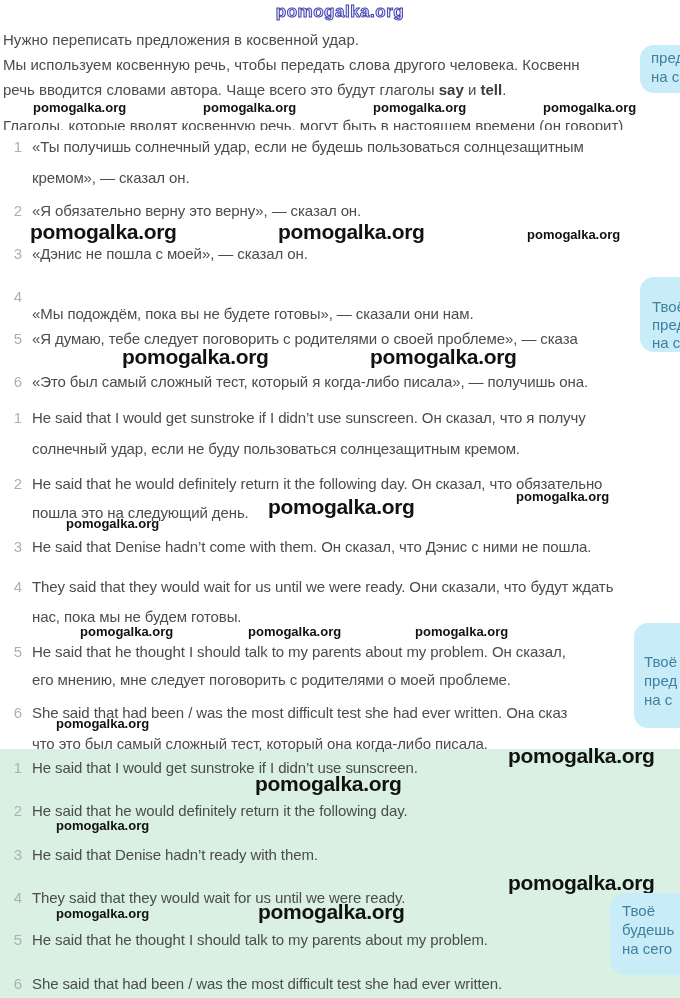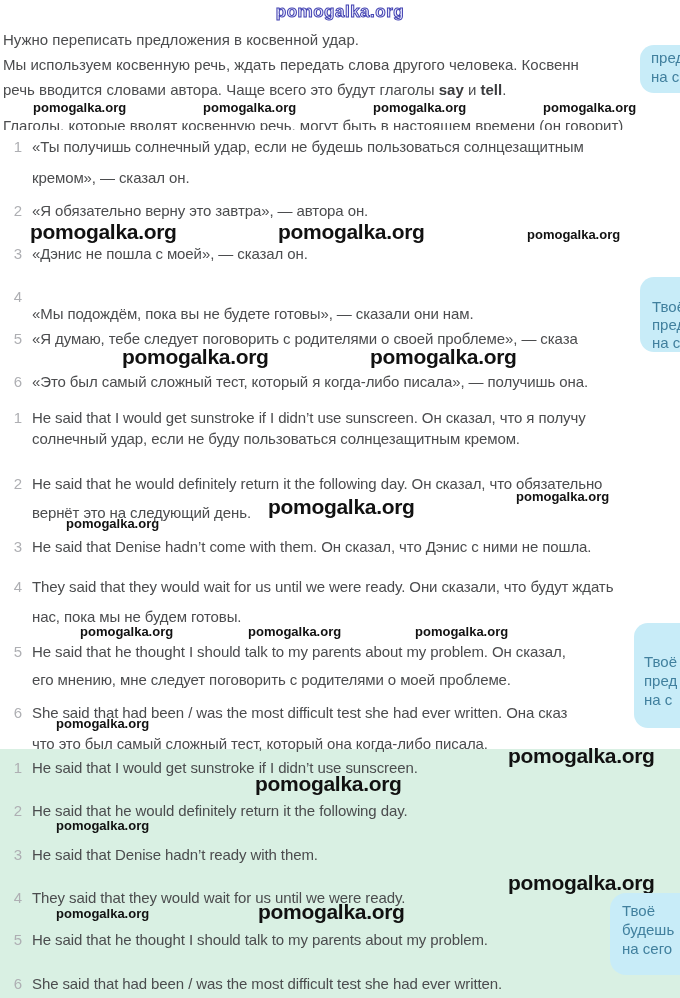--- a/index.html
+++ b/index.html
@@ -31,35 +31,35 @@
   }
 </style>
 </head>
 <body>
 
 <div class="green"></div>
 
 <div class="abs logo">pomogalka.org</div>
 
 <div class="abs intro" style="top:31px">Нужно переписать предложения в косвенной удар.</div>
-<div class="abs intro" style="top:56px">Мы используем косвенную речь, ждать передать слова другого человека. Косвенн</div>
+<div class="abs intro" style="top:56px">Мы используем косвенную речь, чтобы передать слова другого человека. Косвенн</div>
 <div class="abs intro" style="top:81px"><span>речь вводится словами автора. Чаще всего это будут глаголы </span><b>say</b><span> и </span><b>tell</b><span>.</span></div>
 <div class="abs intro clip" style="top:117px">Глаголы, которые вводят косвенную речь, могут быть в настоящем времени (он говорит)</div>
 
 <div class="abs wm-s" style="left:33px;top:100px">pomogalka.org</div>
 <div class="abs wm-s" style="left:203px;top:100px">pomogalka.org</div>
 <div class="abs wm-s" style="left:373px;top:100px">pomogalka.org</div>
 <div class="abs wm-s" style="left:543px;top:100px">pomogalka.org</div>
 
 <div class="abs num" style="top:138px">1</div>
 <div class="abs line" style="top:138px">«Ты получишь солнечный удар, если не будешь пользоваться солнцезащитным</div>
 <div class="abs line" style="top:169px">кремом», — сказал он.</div>
 
 <div class="abs num" style="top:202px">2</div>
-<div class="abs line" style="top:202px">«Я обязательно верну это завтра», — автора он.</div>
+<div class="abs line" style="top:202px">«Я обязательно верну это верну», — сказал он.</div>
 
 <div class="abs wm-l" style="left:30px;top:220px">pomogalka.org</div>
 <div class="abs wm-l" style="left:278px;top:220px">pomogalka.org</div>
 <div class="abs wm-s" style="left:527px;top:227px">pomogalka.org</div>
 
 <div class="abs num" style="top:245px">3</div>
 <div class="abs line" style="top:245px">«Дэнис не пошла с моей», — сказал он.</div>
 
 <div class="abs num" style="top:288px">4</div>
 <div class="abs line" style="top:305px">«Мы подождём, пока вы не будете готовы», — сказали они нам.</div>
@@ -68,25 +68,25 @@
 <div class="abs line" style="top:330px">«Я думаю, тебе следует поговорить с родителями о своей проблеме», — сказа</div>
 
 <div class="abs wm-l" style="left:122px;top:345px">pomogalka.org</div>
 <div class="abs wm-l" style="left:370px;top:345px">pomogalka.org</div>
 
 <div class="abs num" style="top:373px">6</div>
 <div class="abs line" style="top:373px">«Это был самый сложный тест, который я когда-либо писала», — получишь она.</div>
 
 <div class="abs num" style="top:409px">1</div>
 <div class="abs line" style="top:409px">He said that I would get sunstroke if I didn’t use sunscreen. Он сказал, что я получу</div>
-<div class="abs line" style="top:430px">солнечный удар, если не буду пользоваться солнцезащитным кремом.</div>
+<div class="abs line" style="top:440px">солнечный удар, если не буду пользоваться солнцезащитным кремом.</div>
 
 <div class="abs num" style="top:475px">2</div>
 <div class="abs line" style="top:475px">He said that he would definitely return it the following day. Он сказал, что обязательно</div>
-<div class="abs line" style="top:504px">вернёт это на следующий день.</div>
+<div class="abs line" style="top:504px">пошла это на следующий день.</div>
 <div class="abs wm-s" style="left:516px;top:489px">pomogalka.org</div>
 <div class="abs wm-l" style="left:268px;top:495px">pomogalka.org</div>
 <div class="abs wm-s" style="left:66px;top:516px">pomogalka.org</div>
 
 <div class="abs num" style="top:538px">3</div>
 <div class="abs line" style="top:538px">He said that Denise hadn’t come with them. Он сказал, что Дэнис с ними не пошла.</div>
 
 <div class="abs num" style="top:578px">4</div>
 <div class="abs line" style="top:578px">They said that they would wait for us until we were ready. Они сказали, что будут ждать</div>
 <div class="abs line" style="top:608px">нас, пока мы не будем готовы.</div>

